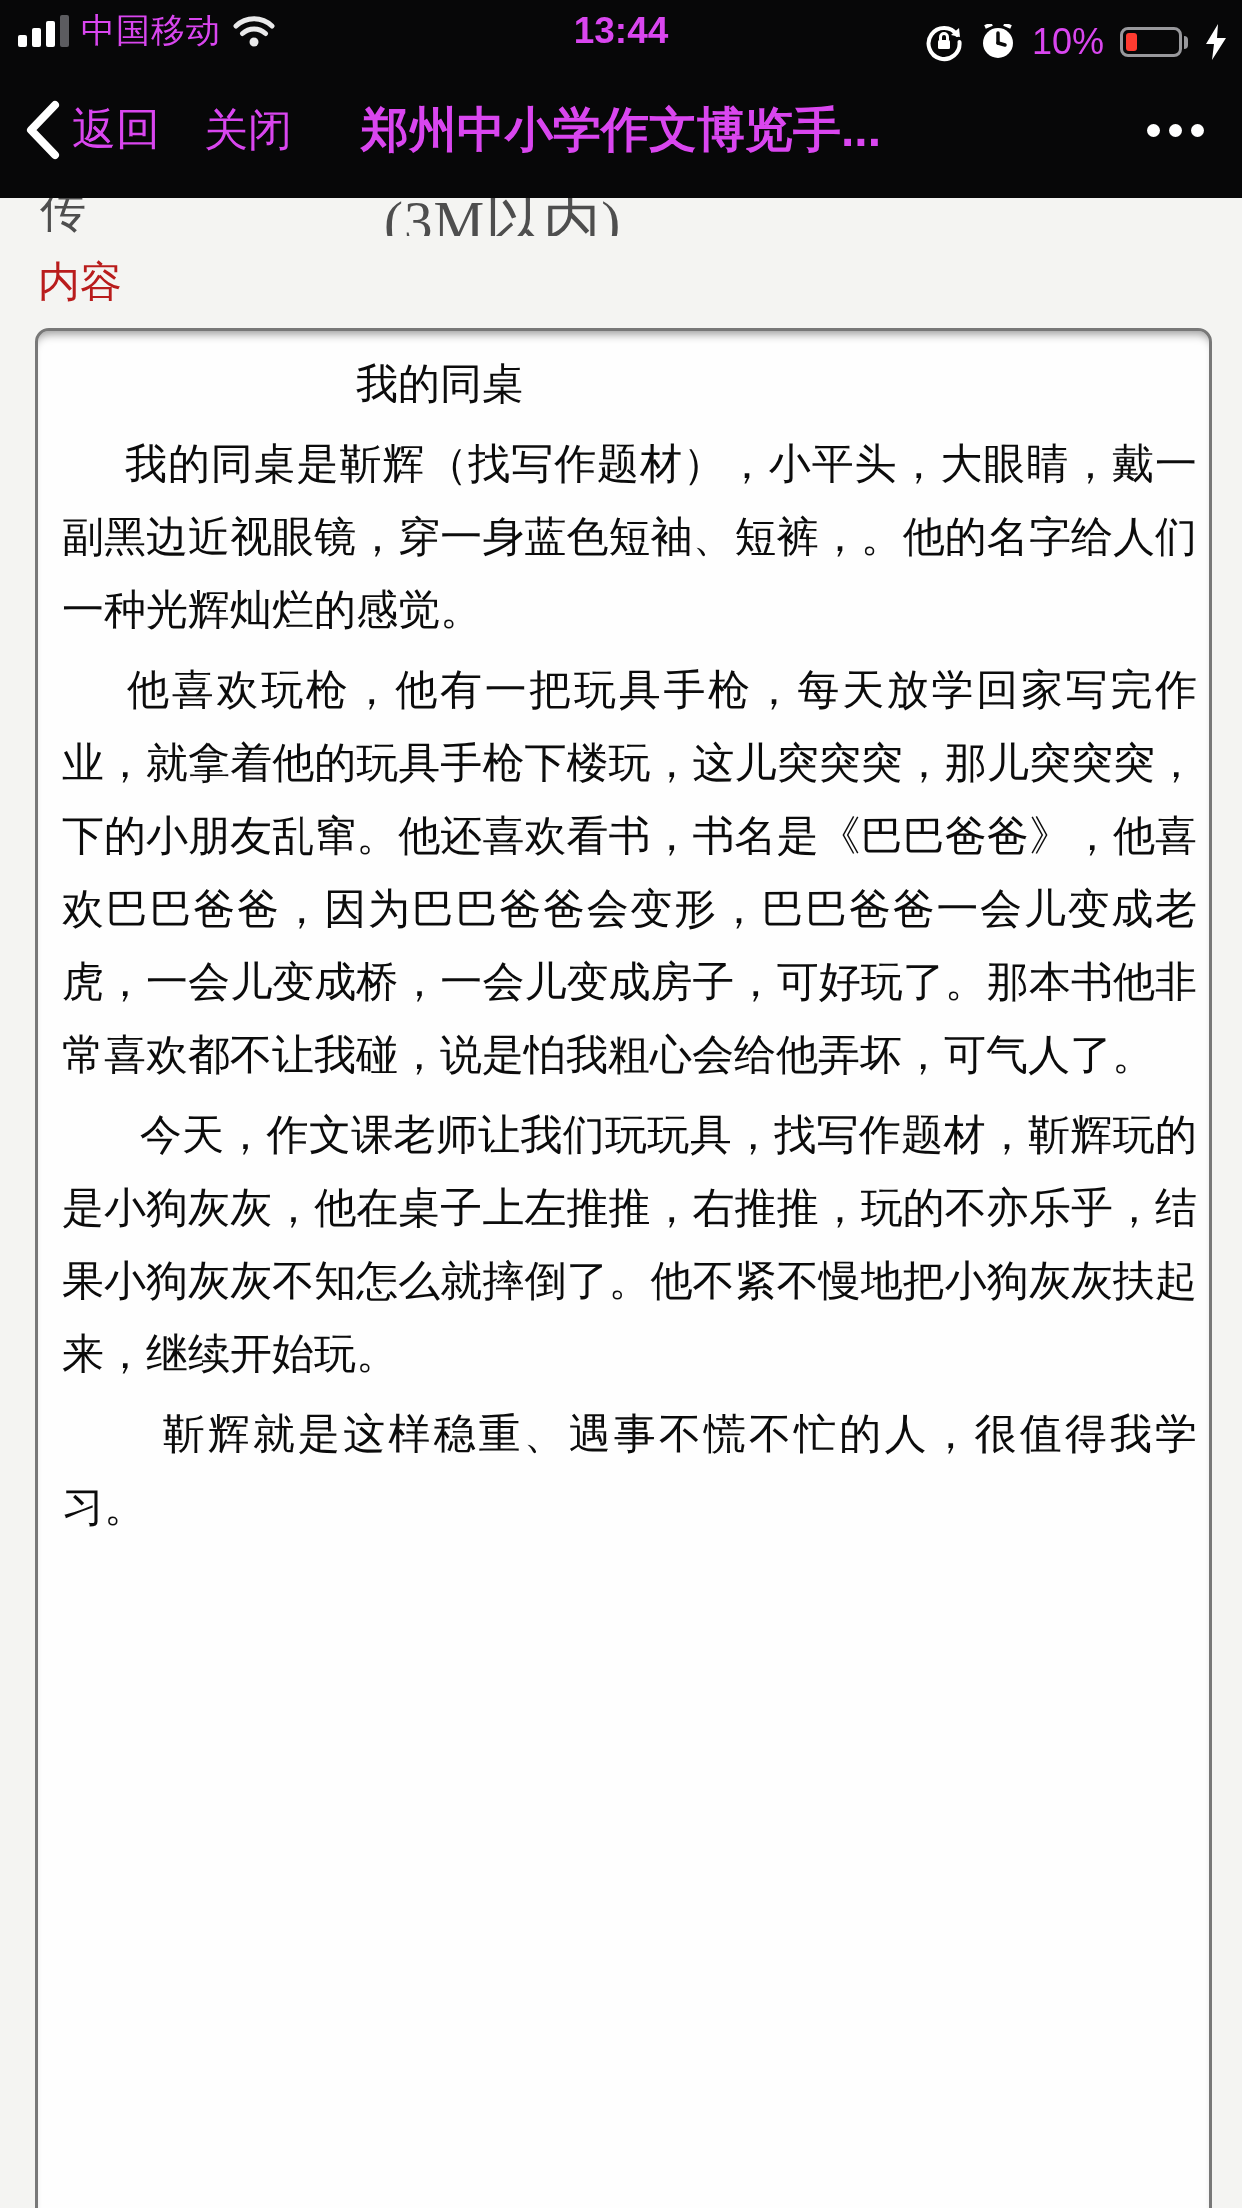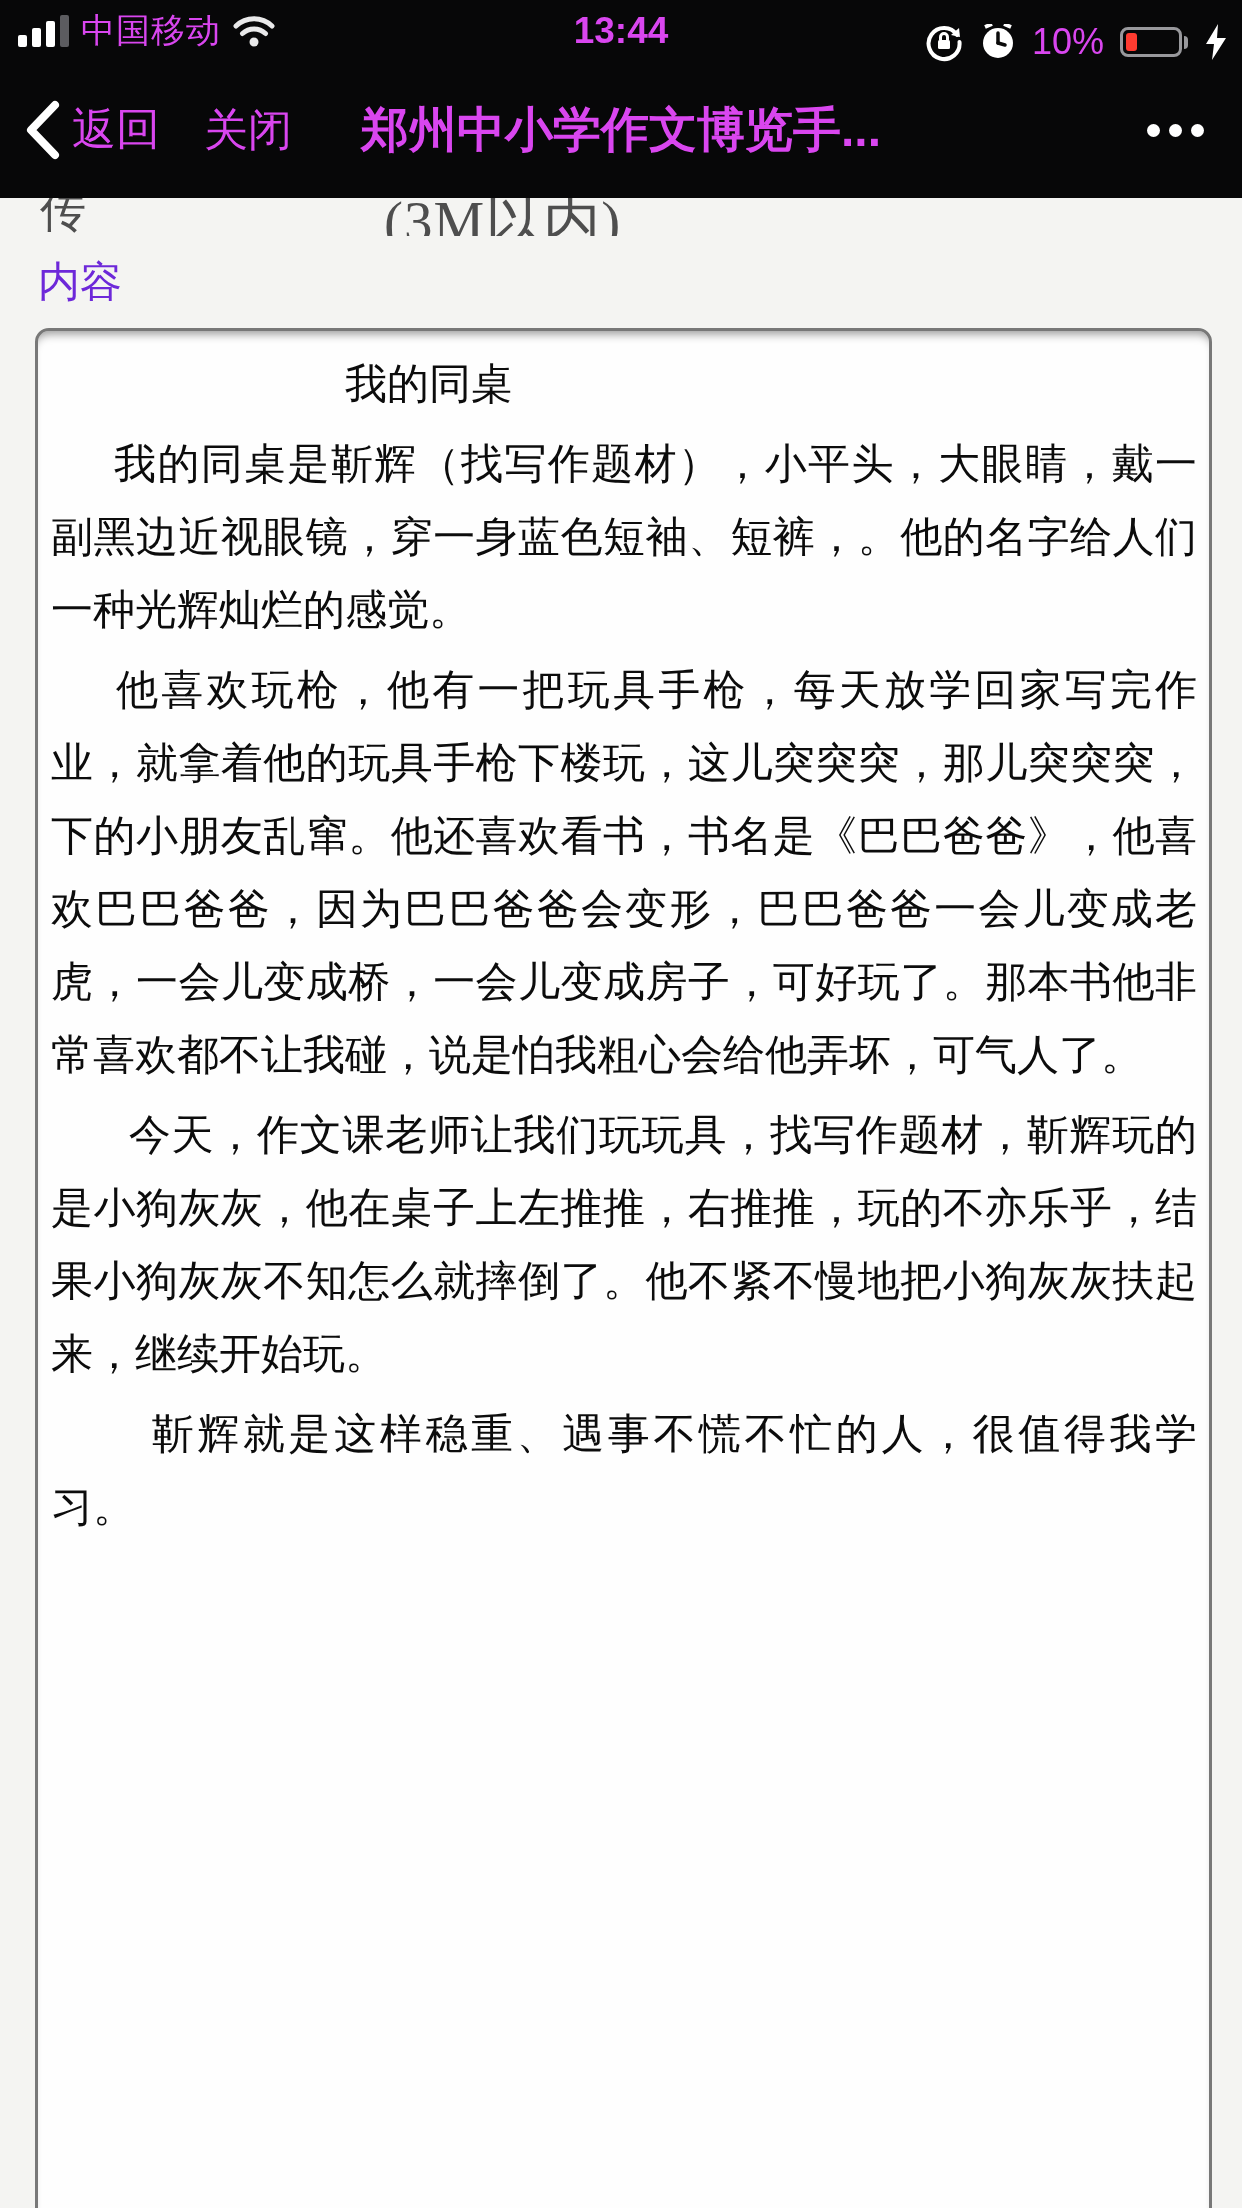--- a/index.html
+++ b/index.html
@@ -30,29 +30,29 @@
   .back-group{position:absolute;left:24px;top:0;height:136px;display:flex;align-items:center;}
   .back-label{font-size:44px;margin-left:12px;}
   .close-label{font-size:44px;margin-left:44px;}
   .nav-title{position:absolute;left:300px;right:300px;top:0;height:136px;display:flex;align-items:center;justify-content:center;font-size:48px;font-weight:700;white-space:nowrap;overflow:hidden;}
   .more-menu{position:absolute;right:38px;top:0;height:136px;display:flex;align-items:center;gap:9px;}
   .more-menu i{display:block;width:13px;height:13px;border-radius:50%;background:#fff;}
   
   .clip-row{position:absolute;top:198px;left:0;width:1242px;height:38px;overflow:hidden;color:#4e4e4e;}
   .partial-upload{position:absolute;left:40px;top:-18px;font-size:46px;font-family:"Liberation Serif", serif;}
   .partial-hint{position:absolute;left:356px;top:-14px;font-size:57px;font-family:"Liberation Serif", serif;letter-spacing:1px;margin-left:28px;}
-  .content-label{position:absolute;top:254px;left:38px;font-size:42px;color:#6d28d9;}
+  .content-label{position:absolute;top:254px;left:38px;font-size:42px;color:#b91c1c;}
   .editor{
     position:absolute;top:328px;left:35px;width:1177px;height:1950px;box-sizing:border-box;
     background:#fefefe;border:3px solid #787878;border-radius:14px;
     box-shadow:inset 0 9px 10px -6px rgba(0,0,0,0.40);
     padding:16px 12px 0 13px;
     font-size:42px;line-height:73px;color:#0c0c0c;
   }
-  .editor .line, .editor p{margin:0 0 7px 0;text-align:justify;}
+  .editor .line, .editor p{margin:0 0 7px 11px;text-align:justify;}
   .essay-title{text-indent:7em;}
   .p-indent-1{text-indent:1.5em;}
   .p-indent-2{text-indent:1.55em;}
   .p-indent-3{text-indent:1.85em;}
   .p-indent-4{text-indent:2.4em;}
   svg{display:block;}
 </style>
 </head>
 <body>
 

